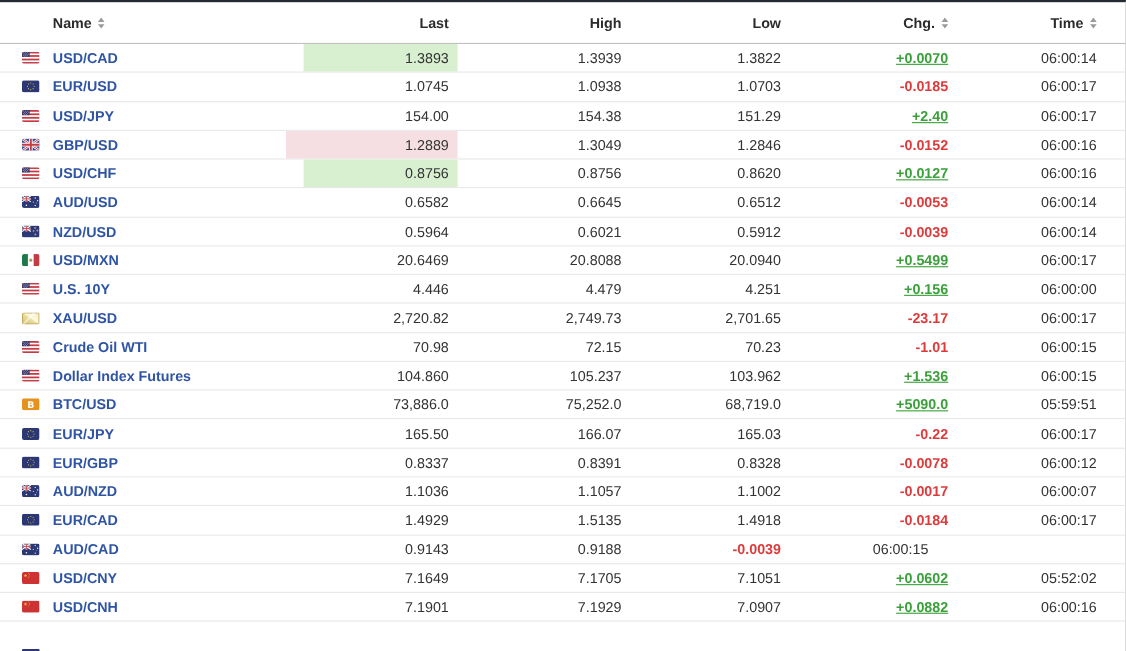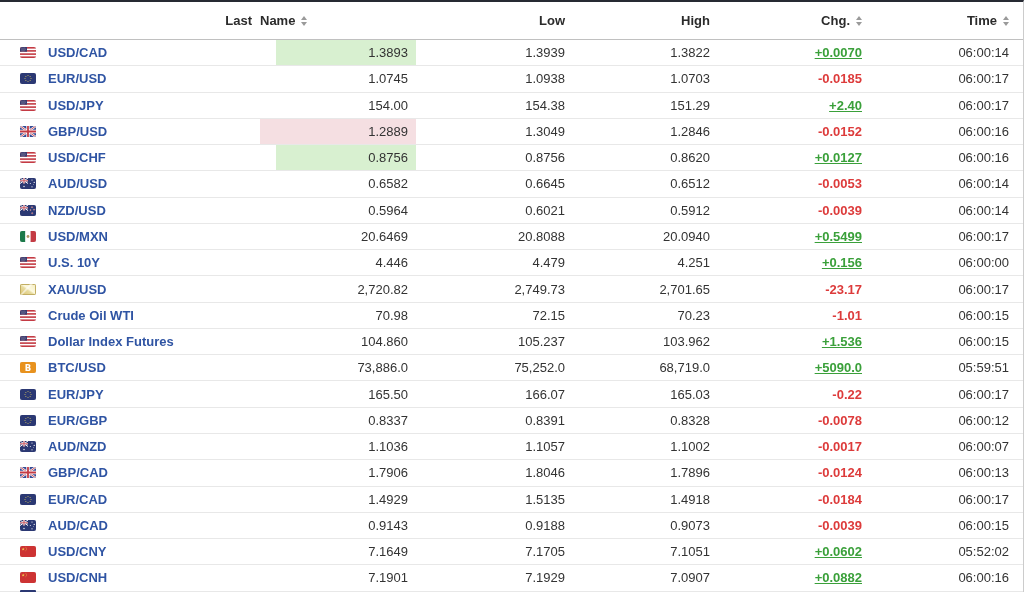--- a/index.html
+++ b/index.html
@@ -26,21 +26,21 @@
     height: 38px;
     border-bottom: 1px solid #c0c0c0;
     font-weight: bold;
     color: #2b2b2b;
   }
   .cell {
     display: flex; align-items: center; height: 100%;
     white-space: nowrap; overflow: hidden;
   }
   .cell.num { justify-content: flex-end; padding-right: 8px; }
-  .cell.time-col { justify-content: flex-end; padding-right: 14px; }
+  .cell.time-col { justify-content: flex-end; padding-right: 26px; }
   .cell.flag-col { padding-left: 20px; }
   .cell.name-col { justify-content: flex-start; }
   .name-link {
     color: var(--link-blue, #2f54a3);
     font-weight: bold;
     text-decoration: none;
     cursor: pointer;
   }
   .hl-green { background: var(--hl-green, #d8f0d0); margin-left: 16px; }
   .hl-red   { background: var(--hl-red, #f5dfe2); text-align: right; }
@@ -67,35 +67,35 @@
     width: 16px; height: 2px; background: #2b3873;
     border-radius: 1px 1px 0 0;
   }
 </style>
 </head>
 <body>
 
 <div class="quotes-table">
   <div class="trow header">
     <div class="cell flag-col"></div>
-    <div class="cell num">
-      <span>Last</span>
-    </div>
     <div class="cell name-col">
       <span>Name</span>
       <span class="sort">
           <i class="up"></i>
           <i class="down"></i>
         </span>
     </div>
     <div class="cell num">
-      <span>Low</span>
+      <span>Last</span>
     </div>
     <div class="cell num">
       <span>High</span>
+    </div>
+    <div class="cell num">
+      <span>Low</span>
     </div>
     <div class="cell num">
       <span>Chg.</span>
       <span class="sort">
           <i class="up"></i>
           <i class="down"></i>
         </span>
     </div>
     <div class="cell time-col">
       <span>Time</span>
@@ -575,41 +575,20 @@
     <div class="cell num">1.1036</div>
     <div class="cell num">1.1057</div>
     <div class="cell num">1.1002</div>
     <div class="cell num chg-down">-0.0017</div>
     <div class="cell time-col">06:00:07</div>
   </div>
       <div class="trow">
     <div class="cell flag-col">
       <span class="flag">
             <svg viewBox="0 0 16 11" width="16" height="11">
-              <rect width="16" height="11" fill="#344a94"></rect>
-              <path d="M0 0 L16 11 M16 0 L0 11" stroke="#ffffff" stroke-width="2.2"></path>
-              <path d="M0 0 L16 11 M16 0 L0 11" stroke="#c43b44" stroke-width=".9"></path>
-              <path d="M8 0 V11 M0 5.5 H16" stroke="#ffffff" stroke-width="3.4"></path>
-              <path d="M8 0 V11 M0 5.5 H16" stroke="#c43b44" stroke-width="1.8"></path>
-            </svg>
-          </span>
-    </div>
-    <div class="cell name-col">
-      <span class="name-link">GBP/CAD</span>
-    </div>
-    <div class="cell num">1.7906</div>
-    <div class="cell num">1.8046</div>
-    <div class="cell num">1.7896</div>
-    <div class="cell num chg-down">-0.0124</div>
-    <div class="cell time-col">06:00:13</div>
-  </div>
-      <div class="trow">
-    <div class="cell flag-col">
-      <span class="flag">
-            <svg viewBox="0 0 16 11" width="16" height="11">
               <rect width="16" height="11" fill="#2b3873"></rect>
               <g fill="#d8c55e">
                 <circle cx="8" cy="2.5" r=".5"></circle>
                 <circle cx="10.1" cy="3.4" r=".5"></circle>
                 <circle cx="11" cy="5.5" r=".5"></circle>
                 <circle cx="10.1" cy="7.6" r=".5"></circle>
                 <circle cx="8" cy="8.5" r=".5"></circle>
                 <circle cx="5.9" cy="7.6" r=".5"></circle>
                 <circle cx="5" cy="5.5" r=".5"></circle>
                 <circle cx="5.9" cy="3.4" r=".5"></circle>
@@ -643,21 +622,20 @@
                 <circle cx="13.4" cy="6.6" r=".4"></circle>
               </g>
             </svg>
           </span>
     </div>
     <div class="cell name-col">
       <span class="name-link">AUD/CAD</span>
     </div>
     <div class="cell num">0.9143</div>
     <div class="cell num">0.9188</div>
-    <div class="cell num">0.9073</div>
     <div class="cell num chg-down">-0.0039</div>
     <div class="cell time-col">06:00:15</div>
   </div>
       <div class="trow">
     <div class="cell flag-col">
       <span class="flag">
             <svg viewBox="0 0 16 11" width="16" height="11">
               <rect width="16" height="11" fill="#cd3333"></rect>
               <path d="M3.2 1.5 L3.61 2.64 L4.82 2.67 L3.86 3.39 L4.2 4.57 L3.2 3.85 L2.2 4.57 L2.54 3.39 L1.58 2.67 L2.79 2.64 Z" fill="#f2d14d"></path>
               <g fill="#f2d14d">

